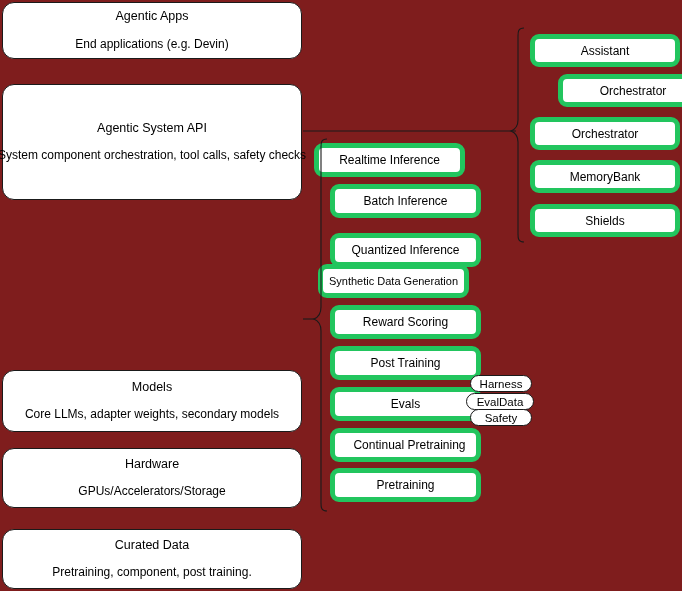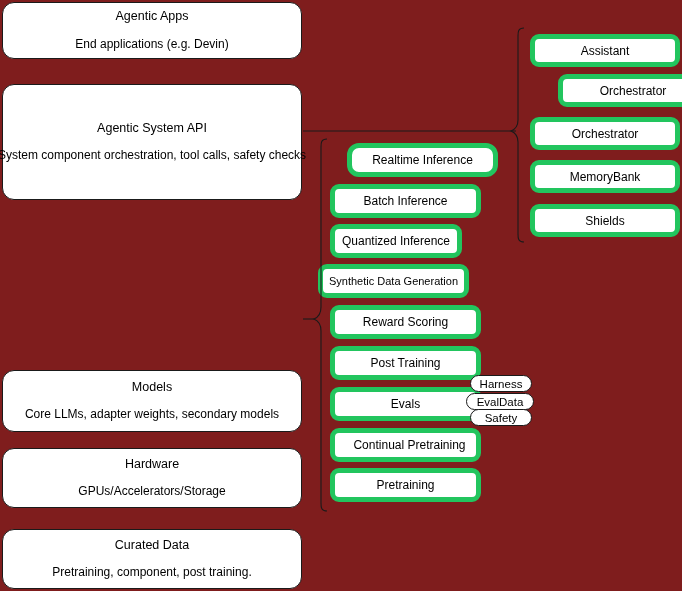--- a/index.html
+++ b/index.html
@@ -155,25 +155,25 @@
     </div>
   </div>
 
   <div class="box layer-box" style="left:2px;  top:529px; width:300px; height:60px;">
     <div class="inner">
       <div class="layer-title">Curated Data</div>
       <div class="layer-sub">Pretraining, component, post training.</div>
     </div>
   </div>
 
-  <div class="cap" style="left:347px; top:143px; width:151px; height:34px;border-radius:12px;">Realtime Inference</div>
+  <div class="cap" style="left:314px; top:143px; width:151px; height:34px;">Realtime Inference</div>
 
   <div class="cap" style="left:330px; top:184px; width:151px; height:34px;">Batch Inference</div>
 
-  <div class="cap" style="left:330px; top:224px; width:132px; height:34px;">Quantized Inference</div>
+  <div class="cap" style="left:330px; top:233px; width:151px; height:34px;">Quantized Inference</div>
 
   <div class="cap" style="left:318px; top:264px; width:151px; height:34px; font-size:11px;">Synthetic Data Generation</div>
 
   <div class="cap" style="left:330px; top:305px; width:151px; height:34px;">Reward Scoring</div>
 
   <div class="cap" style="left:330px; top:346px; width:151px; height:34px;">Post Training</div>
 
   <div class="cap" style="left:330px; top:387px; width:151px; height:34px;">Evals</div>
 
   <div class="cap" style="left:330px; top:428px; width:151px; height:34px;padding-left:8px;">Continual Pretraining</div>

